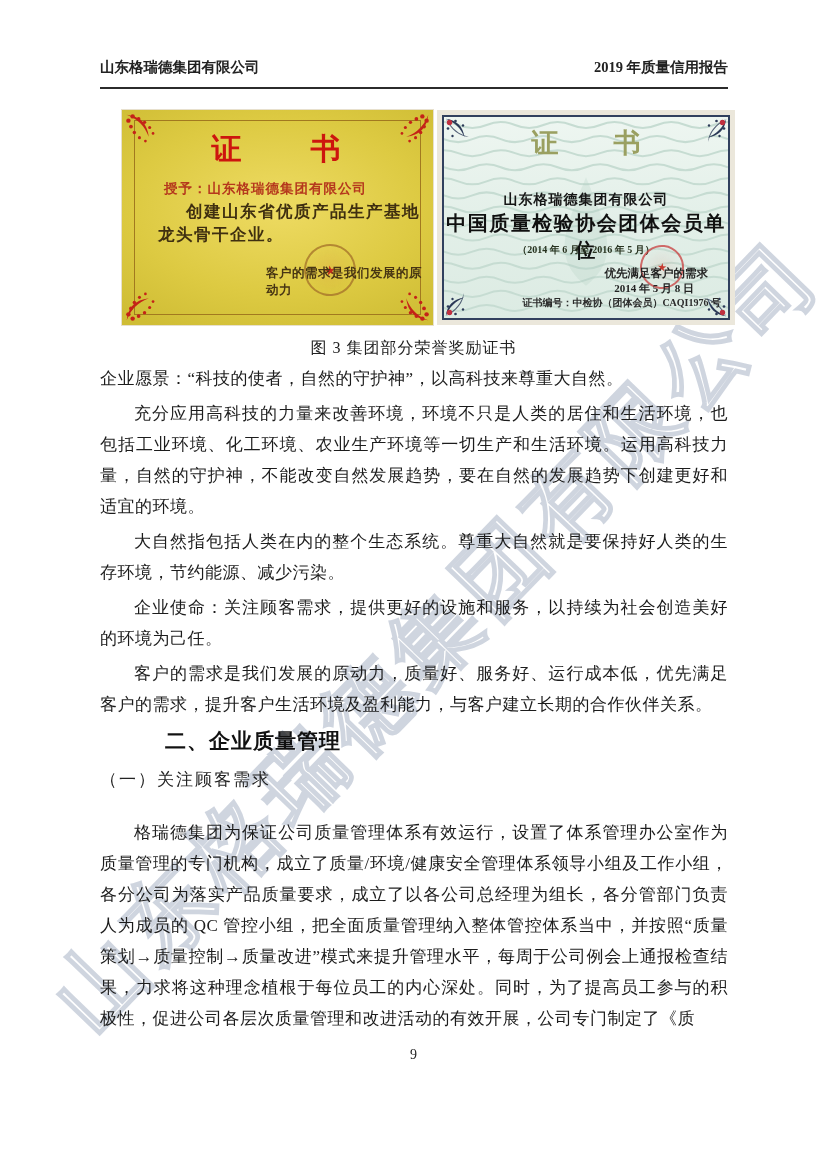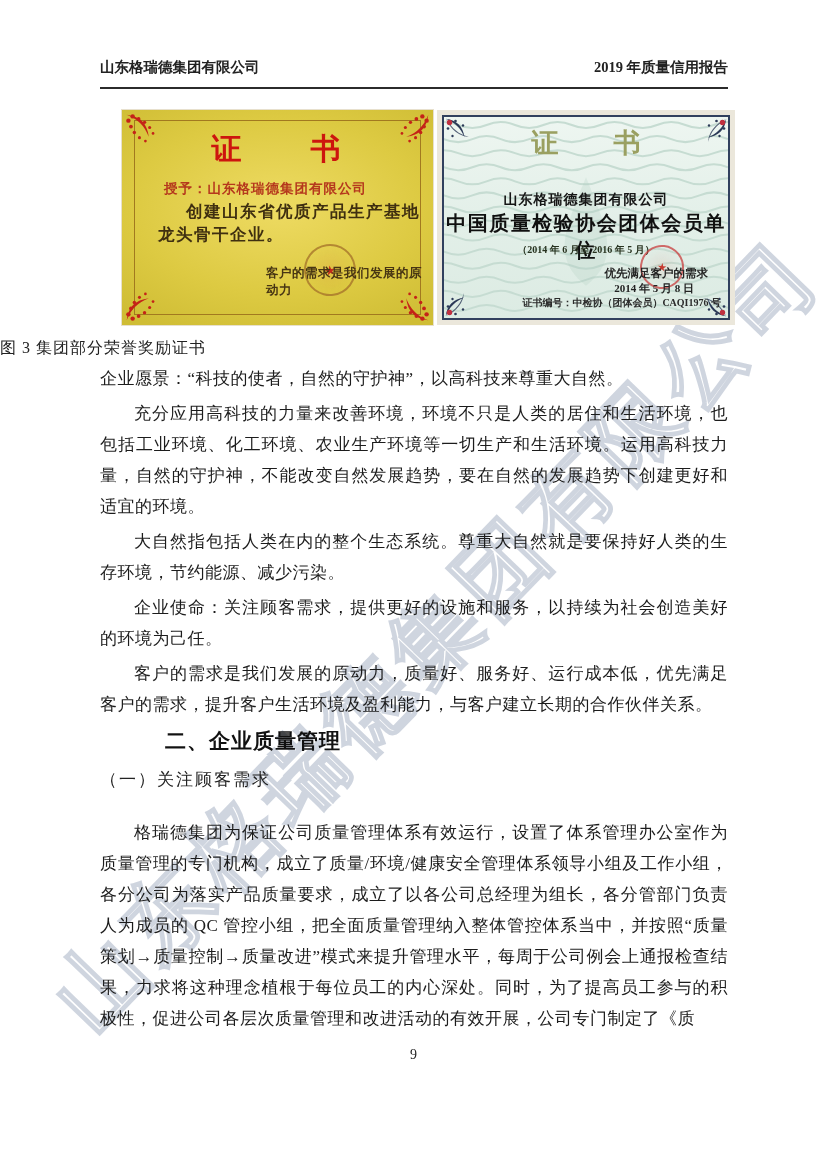--- a/index.html
+++ b/index.html
@@ -26,21 +26,21 @@
   
   .para{
     margin:4px 99px 0 100px;font-size:17px;line-height:31px;
     text-align:justify;letter-spacing:.5px;color:#1c1c1c;
   }
   .para.indent{text-indent:2em;}
   .para.no-indent{text-indent:0;}
   .intro{margin-top:11px;}
   
   .figure-row{margin:21px 0 0 122px;display:flex;gap:4px;}
-  .caption{margin-top:13px;text-align:left;font-size:16px;letter-spacing:1px;color:#222;}
+  .caption{margin-top:13px;text-align:center;font-size:16px;letter-spacing:1px;color:#222;}
   
   .cert-left{
     width:311px;height:215px;position:relative;flex:none;
     background:radial-gradient(ellipse 75% 65% at 50% 45%,#eedb63 0%,#ddca42 62%,#cfbd35 100%);
     box-shadow:0 0 0 1px #e7e0cd;
   }
   .lc-border{position:absolute;left:12px;right:12px;top:10px;bottom:10px;border:1.5px solid #a2791f;}
   .corner{position:absolute;width:34px;height:34px;}
   .corner.tl{left:3px;top:3px;}
   .corner.tr{right:3px;top:3px;transform:rotate(90deg);}

